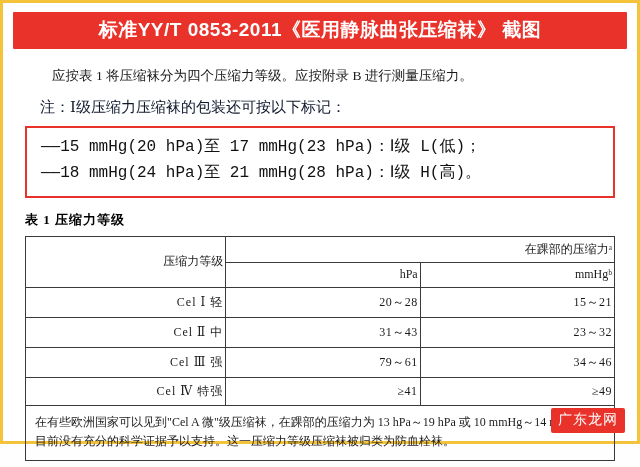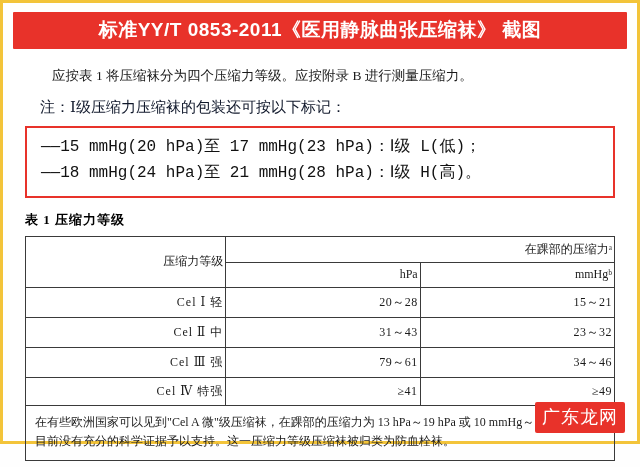--- a/index.html
+++ b/index.html
@@ -124,21 +124,21 @@
     font-size: 9px;
     vertical-align: super;
     margin-right: 4px;
   }
   .watermark {
     position: absolute;
     right: 12px;
     bottom: 8px;
     background: #e8322a;
     color: #ffffff;
-    font-size: 18px;
+    font-size: 14px;
     font-family: "Liberation Sans", "DejaVu Sans", sans-serif;
     padding: 3px 7px 4px 7px;
     letter-spacing: 1px;
     border-radius: 2px;
   }
 </style>
 </head>
 <body>
 
 <div class="page">

